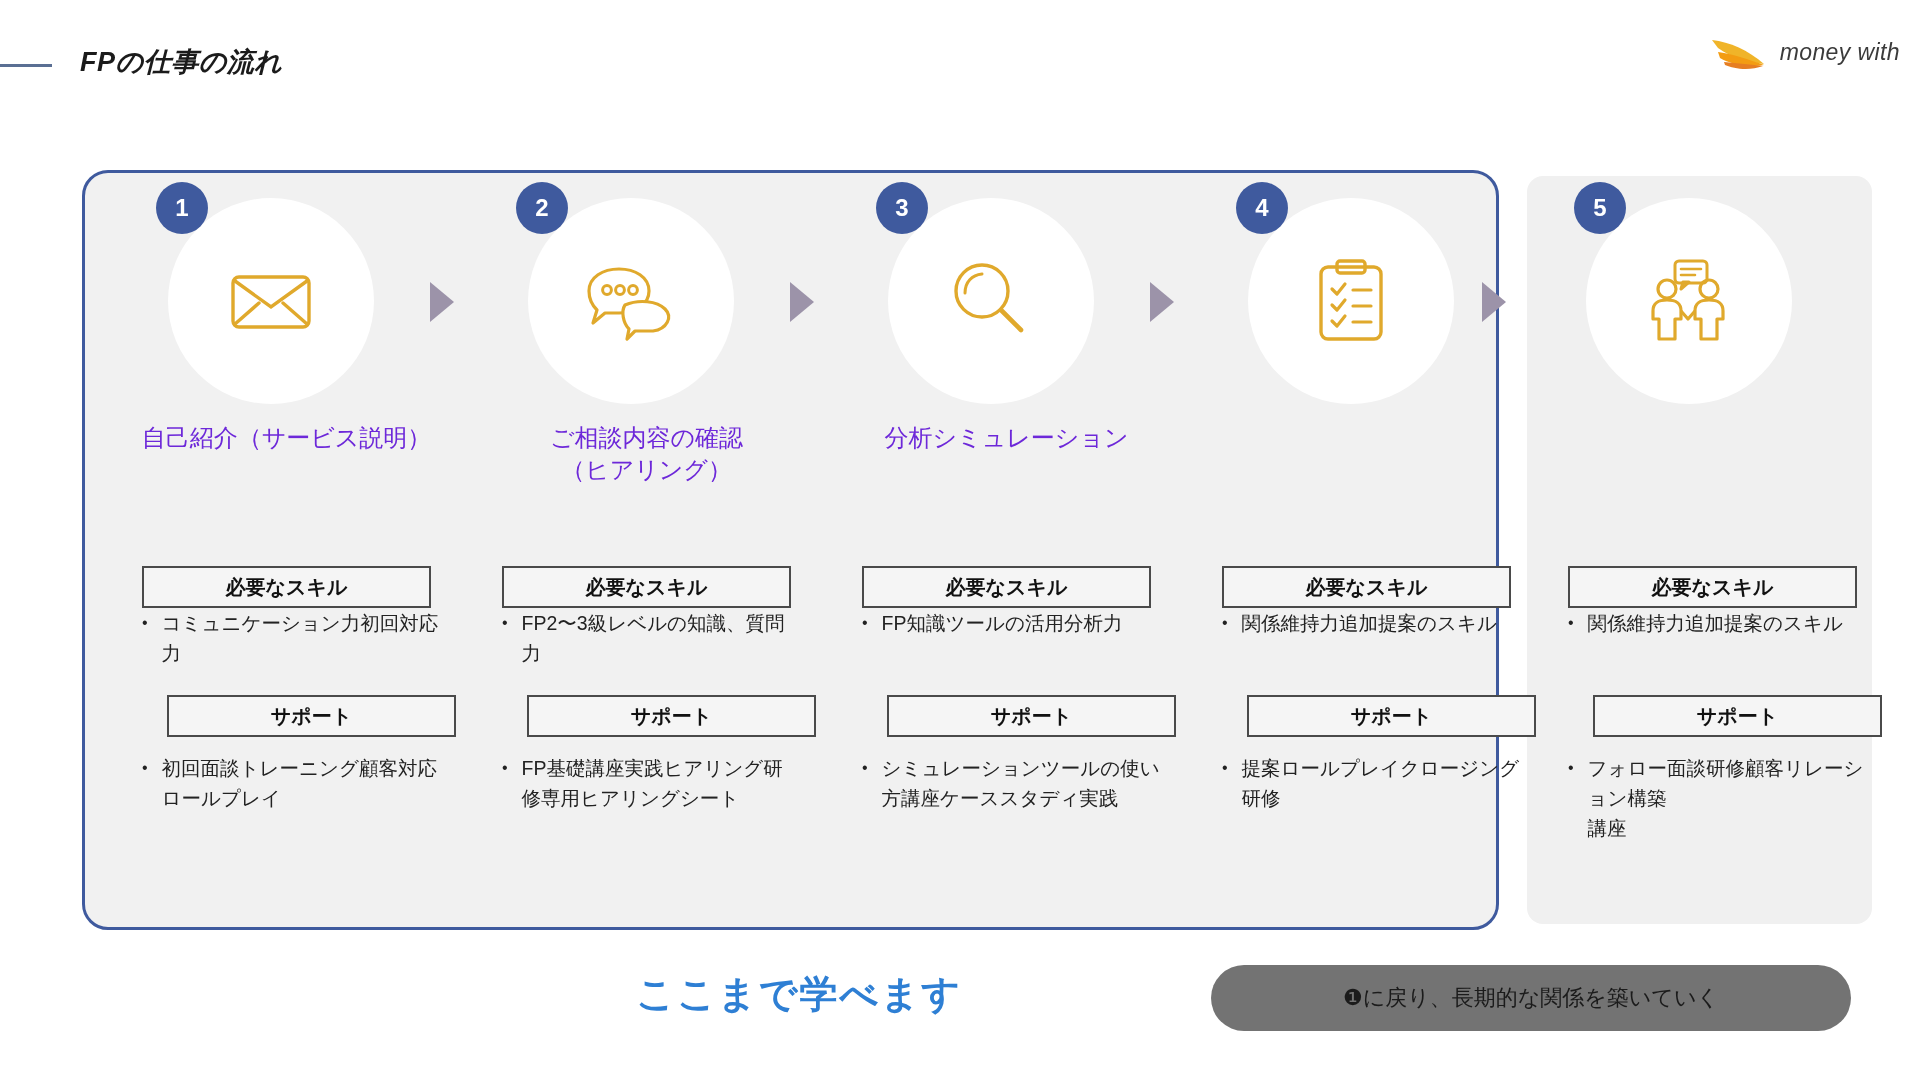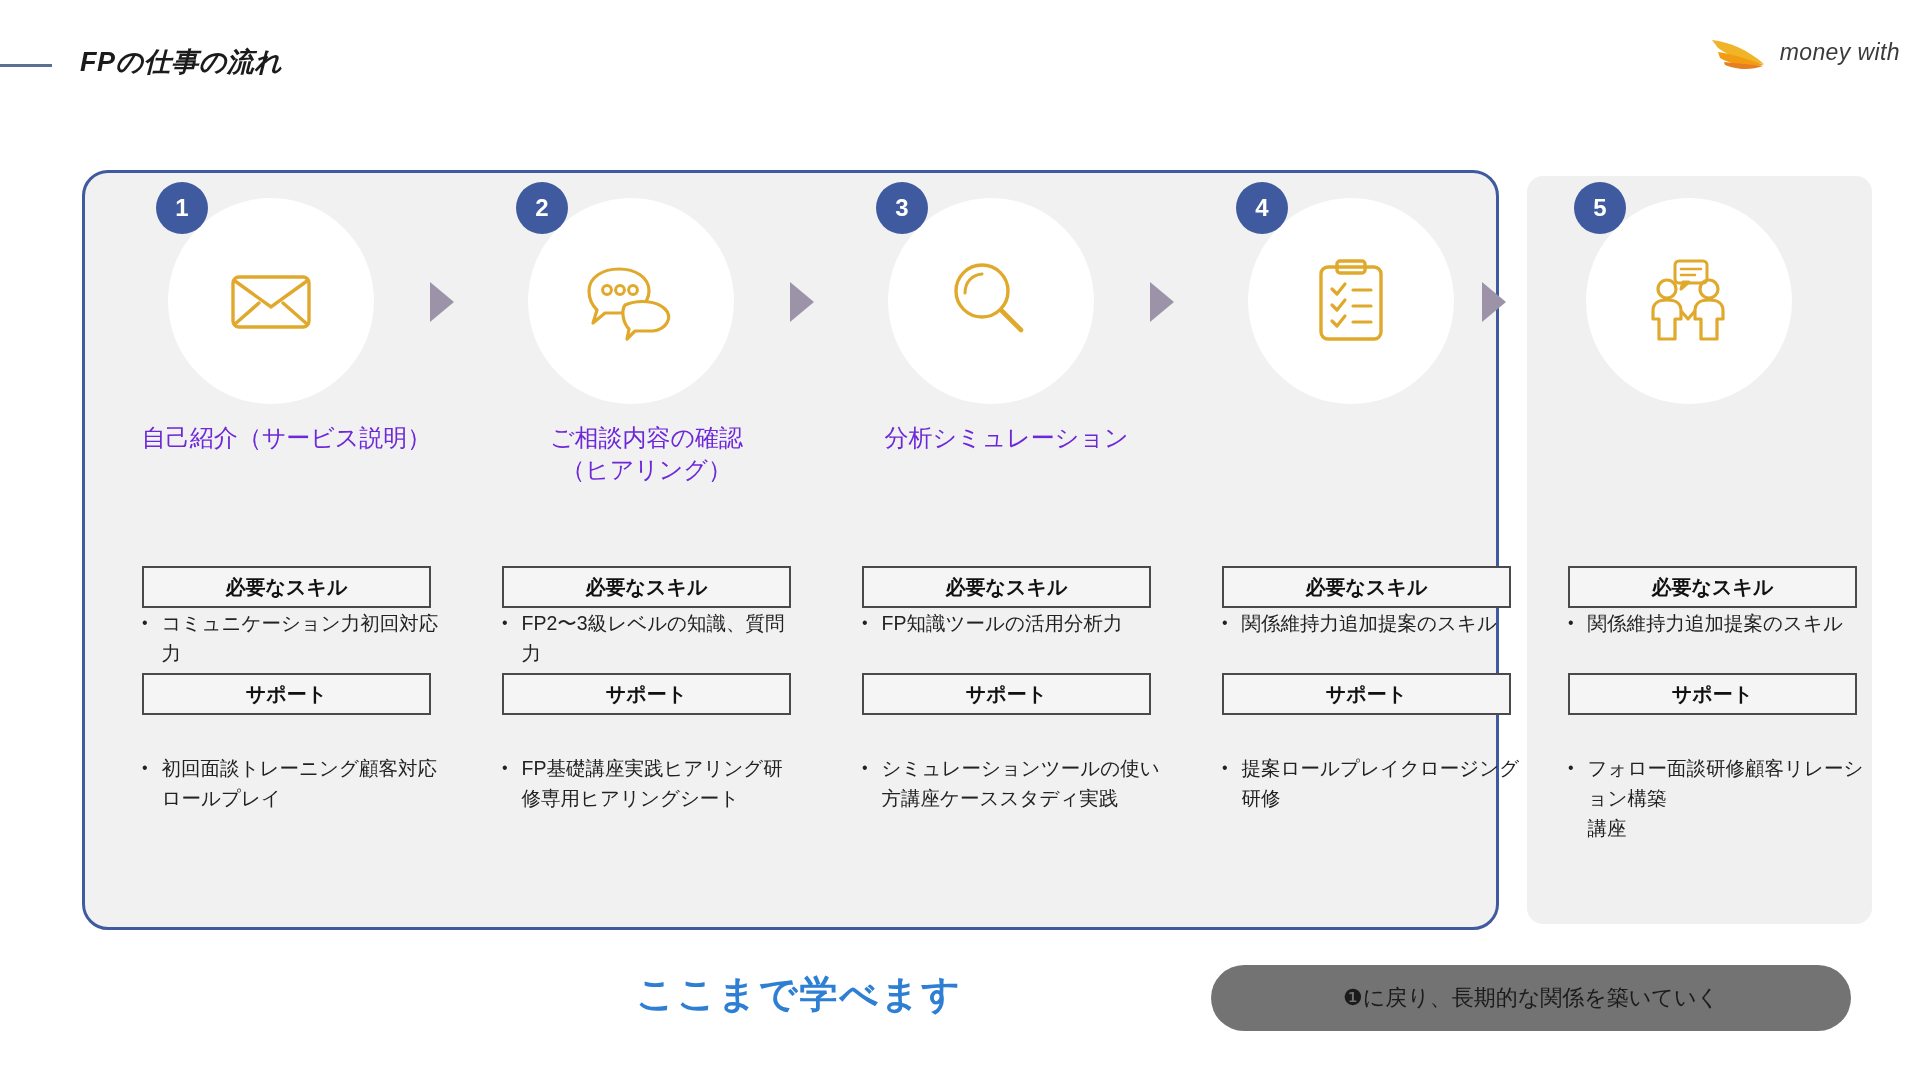--- a/index.html
+++ b/index.html
@@ -74,21 +74,21 @@
   }
   .step[data-step="5"] .step-title { left: 8px; }
 
   .label-box {
     position: absolute; left: 28px; width: 289px; height: 42px;
     border: 2px solid #4a4a4a; background: #F5F5F5;
     display: flex; align-items: center; justify-content: center;
     font-size: 20px; font-weight: bold; color: #111;
   }
   .label-skill { top: 396px; }
-  .label-support { top: 503px; }
+  .label-support { top: 525px; margin-left: 25px; }
   .step[data-step="5"] .label-box { left: 36px; }
 
   .bullet {
     position: absolute; left: 28px; width: 300px;
     display: flex; gap: 14px;
     font-size: 19.5px; color: #222; line-height: 1.55;
   }
   .bullet-skill { top: 438px; }
   .bullet-support { top: 583px; }
   .step[data-step="5"] .bullet { left: 36px; }

